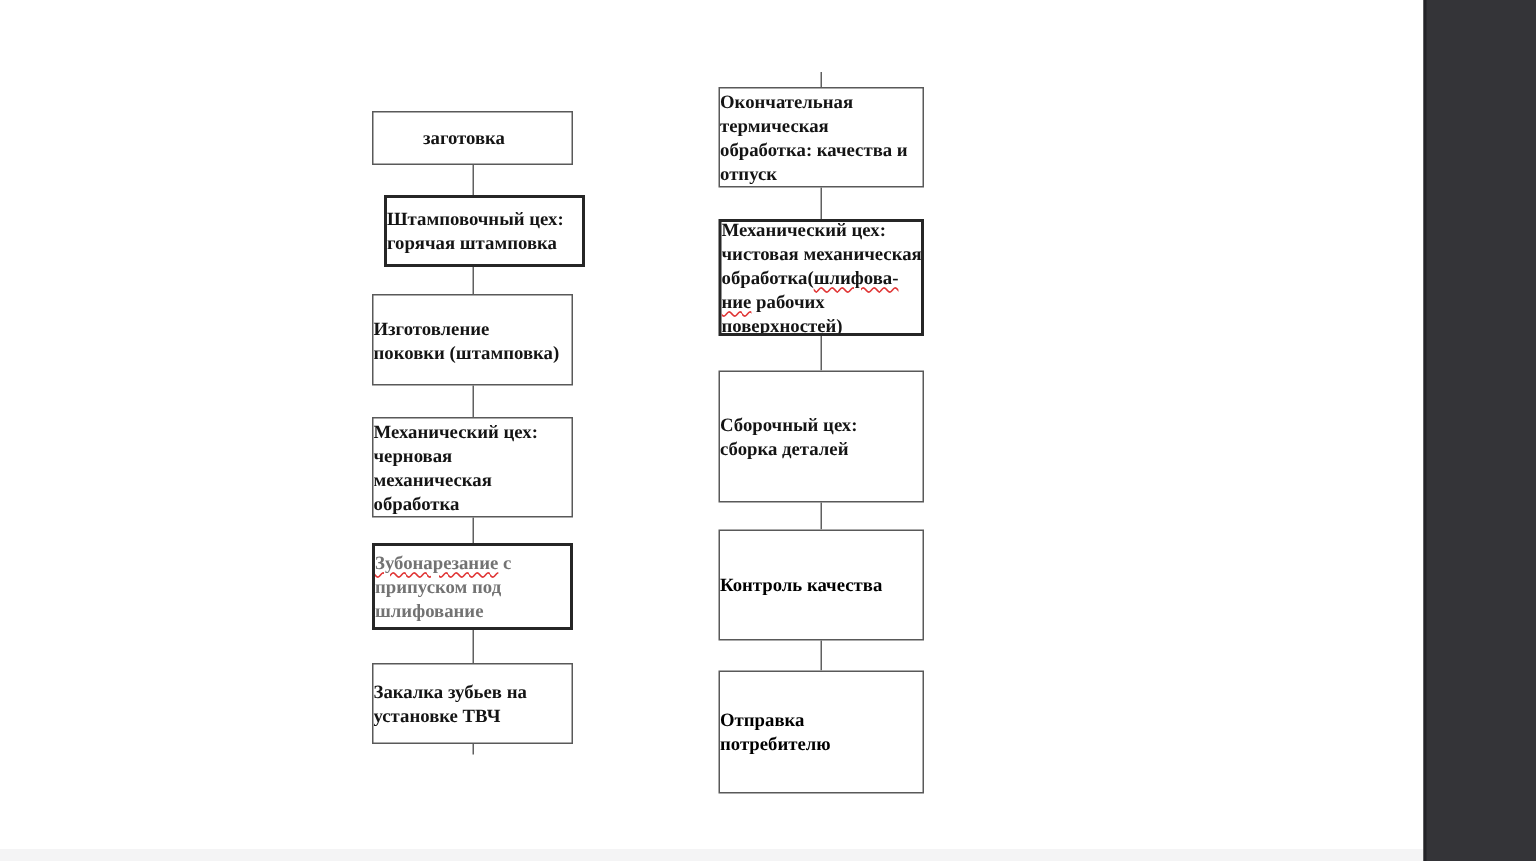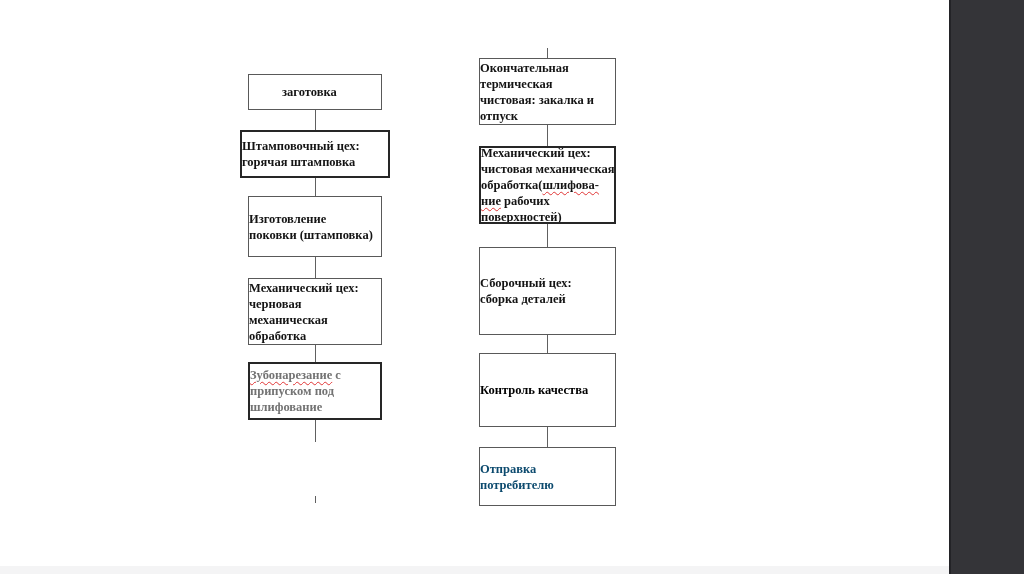--- a/index.html
+++ b/index.html
@@ -71,21 +71,21 @@
 </style>
 </head>
 <body>
 
 <div class="stage">
   <div id="diagram">
       <div class="fbox" style="left: 248px; top: 74px; width: 134px; height: 36px; color: rgb(20, 20, 20); border-color: rgb(89, 89, 89); padding-left: 33px;">
         <div class="fline"><span>заготовка</span></div>
       </div>
       <div class="connector" style="left: 315px; top: 110px; height: 20px; background: rgb(96, 96, 96);"></div>
-      <div class="fbox strong" style="left: 240px; top: 130px; width: 150px; height: 48px; color: rgb(20, 20, 20); border-color: rgb(38, 38, 38);">
+      <div class="fbox strong" style="left: 256px; top: 130px; width: 134px; height: 48px; color: rgb(20, 20, 20); border-color: rgb(38, 38, 38);">
         <div class="fline"><span>Штамповочный цех:</span></div>
         <div class="fline"><span>горячая штамповка</span></div>
       </div>
       <div class="connector" style="left: 315px; top: 178px; height: 18px; background: rgb(96, 96, 96);"></div>
       <div class="fbox" style="left: 248px; top: 196px; width: 134px; height: 61px; color: rgb(20, 20, 20); border-color: rgb(89, 89, 89);">
         <div class="fline"><span>Изготовление</span></div>
         <div class="fline"><span>поковки (штамповка)</span></div>
       </div>
       <div class="connector" style="left: 315px; top: 257px; height: 21px; background: rgb(96, 96, 96);"></div>
       <div class="fbox" style="left: 248px; top: 278px; width: 134px; height: 67px; color: rgb(20, 20, 20); border-color: rgb(89, 89, 89);">
@@ -94,25 +94,29 @@
         <div class="fline"><span>механическая</span></div>
         <div class="fline"><span>обработка</span></div>
       </div>
       <div class="connector" style="left: 315px; top: 345px; height: 17px; background: rgb(96, 96, 96);"></div>
       <div class="fbox strong" style="left: 248px; top: 362px; width: 134px; height: 58px; color: #737373; border-color: rgb(38, 38, 38);">
         <div class="fline"><span class="misspelled" style="text-decoration-color: rgb(224, 53, 53);">Зубонарезание</span><span> с</span></div>
         <div class="fline"><span>припуском под</span></div>
         <div class="fline"><span>шлифование</span></div>
       </div>
       <div class="connector" style="left: 315px; top: 420px; height: 22px; background: rgb(96, 96, 96);"></div>
+      <div class="fbox" style="left: 248px; top: 442px; width: 134px; height: 54px; color: rgb(20, 20, 20); border-color: rgb(89, 89, 89);">
+        <div class="fline"><span>Закалка зубьев на</span></div>
+        <div class="fline"><span>установке ТВЧ</span></div>
+      </div>
       <div class="connector" style="left: 315px; top: 496px; height: 7px; background: rgb(96, 96, 96);"></div>
       <div class="fbox" style="left: 479px; top: 58px; width: 137px; height: 67px; color: rgb(20, 20, 20); border-color: rgb(89, 89, 89);">
         <div class="fline"><span>Окончательная</span></div>
         <div class="fline"><span>термическая</span></div>
-        <div class="fline"><span>чистовая: закалка и</span></div>
+        <div class="fline"><span>обработка: качества и</span></div>
         <div class="fline"><span>отпуск</span></div>
       </div>
       <div class="connector" style="left: 547px; top: 125px; height: 21px; background: rgb(96, 96, 96);"></div>
       <div class="connector" style="left: 547px; top: 48px; height: 10px; background: rgb(96, 96, 96);"></div>
       <div class="fbox strong" style="left: 479px; top: 146px; width: 137px; height: 78px; color: rgb(20, 20, 20); border-color: rgb(38, 38, 38);">
         <div class="fline"><span>Механический цех:</span></div>
         <div class="fline"><span>чистовая механическая</span></div>
         <div class="fline"><span>обработка(</span><span class="misspelled" style="text-decoration-color: rgb(224, 53, 53);">шлифова-</span></div>
         <div class="fline"><span class="misspelled" style="text-decoration-color: rgb(224, 53, 53);">ние</span><span> рабочих</span></div>
         <div class="fline"><span>поверхностей)</span></div>
@@ -120,20 +124,20 @@
       <div class="connector" style="left: 547px; top: 224px; height: 23px; background: rgb(96, 96, 96);"></div>
       <div class="fbox" style="left: 479px; top: 247px; width: 137px; height: 88px; color: rgb(20, 20, 20); border-color: rgb(89, 89, 89);">
         <div class="fline"><span>Сборочный цех:</span></div>
         <div class="fline"><span>сборка деталей</span></div>
       </div>
       <div class="connector" style="left: 547px; top: 335px; height: 18px; background: rgb(96, 96, 96);"></div>
       <div class="fbox" style="left: 479px; top: 353px; width: 137px; height: 74px; color: #000000; border-color: rgb(89, 89, 89);">
         <div class="fline"><span>Контроль качества</span></div>
       </div>
       <div class="connector" style="left: 547px; top: 427px; height: 20px; background: rgb(96, 96, 96);"></div>
-      <div class="fbox" style="left: 479px; top: 447px; width: 137px; height: 59px; color: #0c4a6e; border-color: rgb(89, 89, 89);">
+      <div class="fbox" style="left: 479px; top: 447px; width: 137px; height: 82px; color: #000000; border-color: rgb(89, 89, 89);">
         <div class="fline"><span>Отправка</span></div>
         <div class="fline"><span>потребителю</span></div>
       </div>
     </div>
   <div id="bottom-strip" style="height: 8px; width: 949px; background: rgb(244, 244, 245);"></div>
   <div id="sidebar" style="left: 949px; width: 75px; background: rgb(52, 52, 56); border-left-color: rgb(35, 35, 39);"></div>
 </div>
 
 </body></html>

